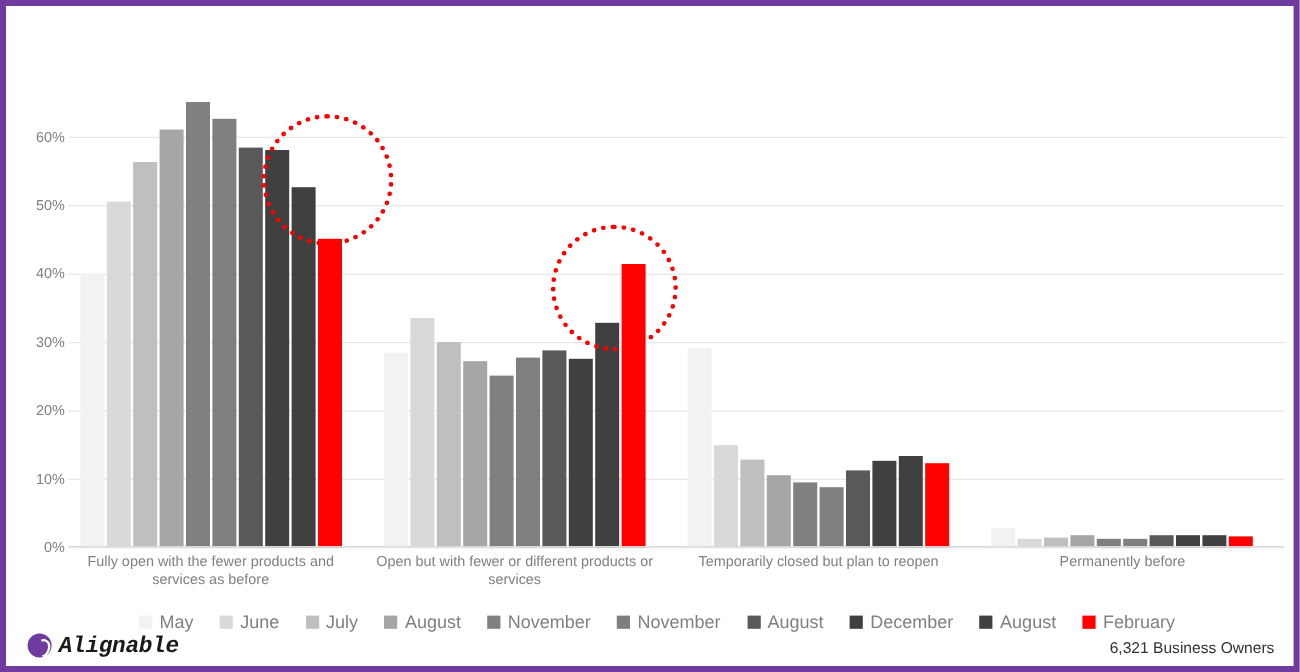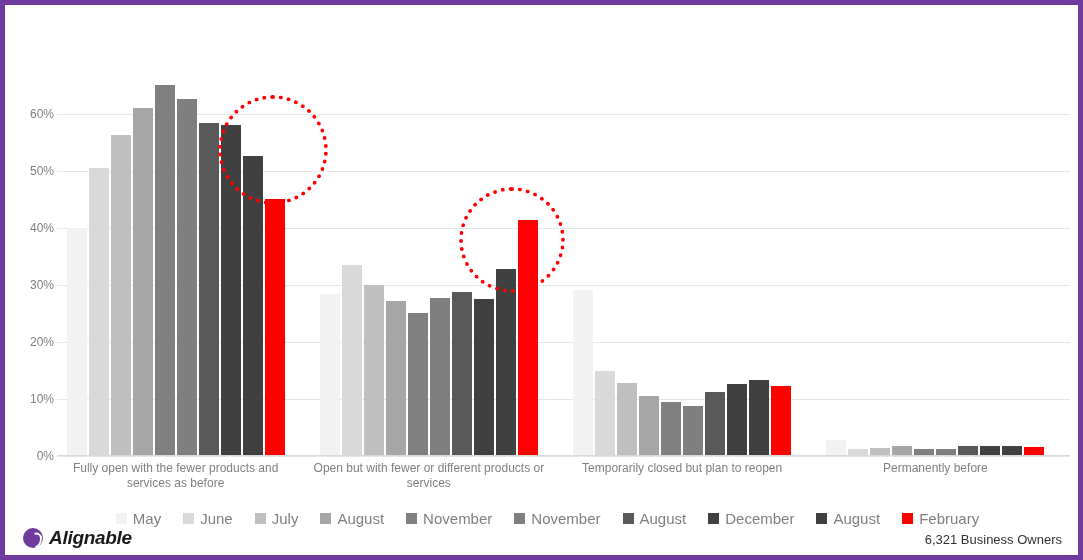--- a/index.html
+++ b/index.html
@@ -113,21 +113,21 @@
   #brand-mark::before{
     content:"";position:absolute;
     left:5px;top:4px;width:10px;height:12px;
     border-radius:50% 50% 50% 50%/60% 60% 40% 40%;
     border:2.5px solid #ffffff;
     border-left-color:transparent;
     border-bottom-color:transparent;
     transform:rotate(35deg);
   }
   #brand-text{
-    font-family:Liberation Sans, sans-serif;
+    font-family:Liberation Mono, monospace;
     font-size:19px;font-style:italic;font-weight:700;
     color:#1A1A1A;letter-spacing:-0.3px;
   }
   #respondents{
     position:absolute;right:16px;top:527px;
     font-size:13px;color:#333333;
   }
 </style>
 </head>
 <body>

